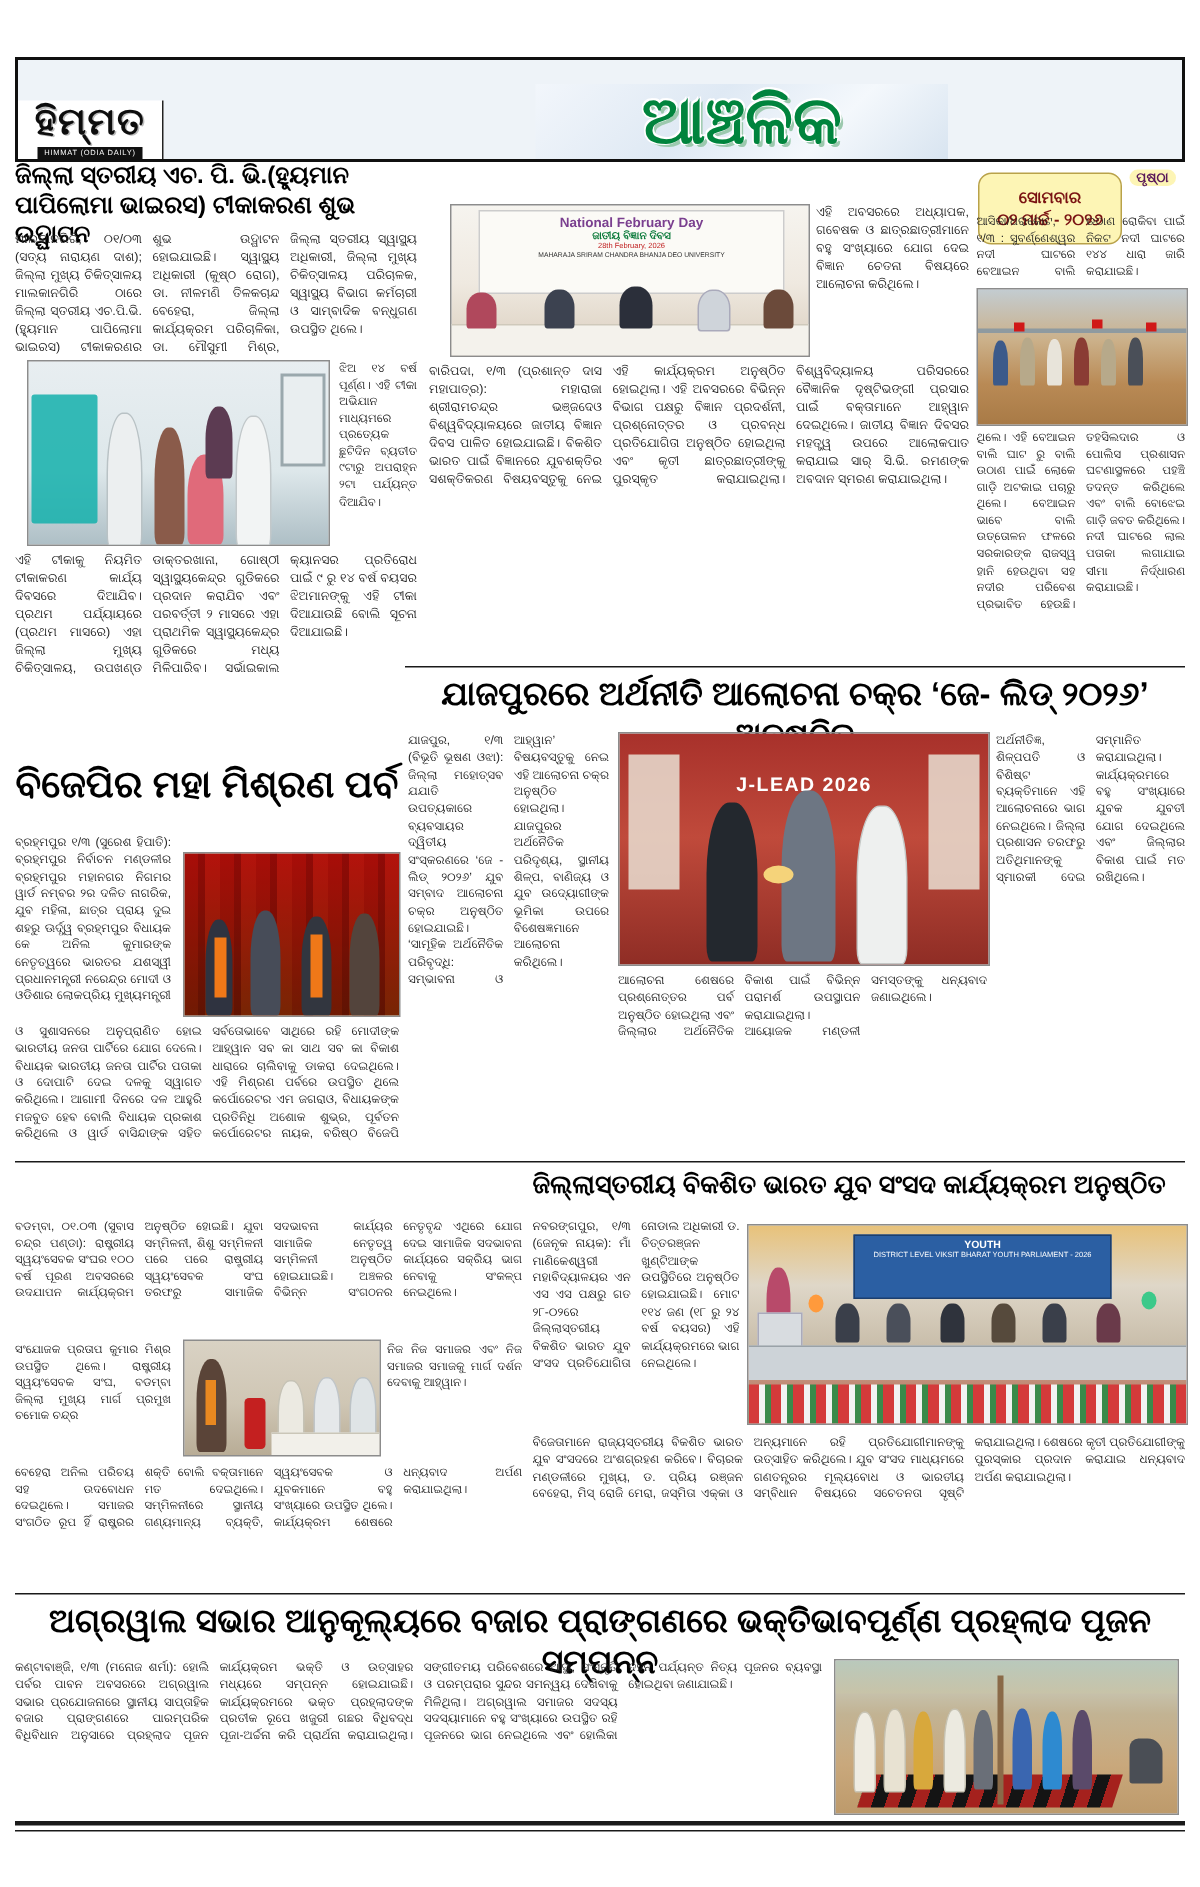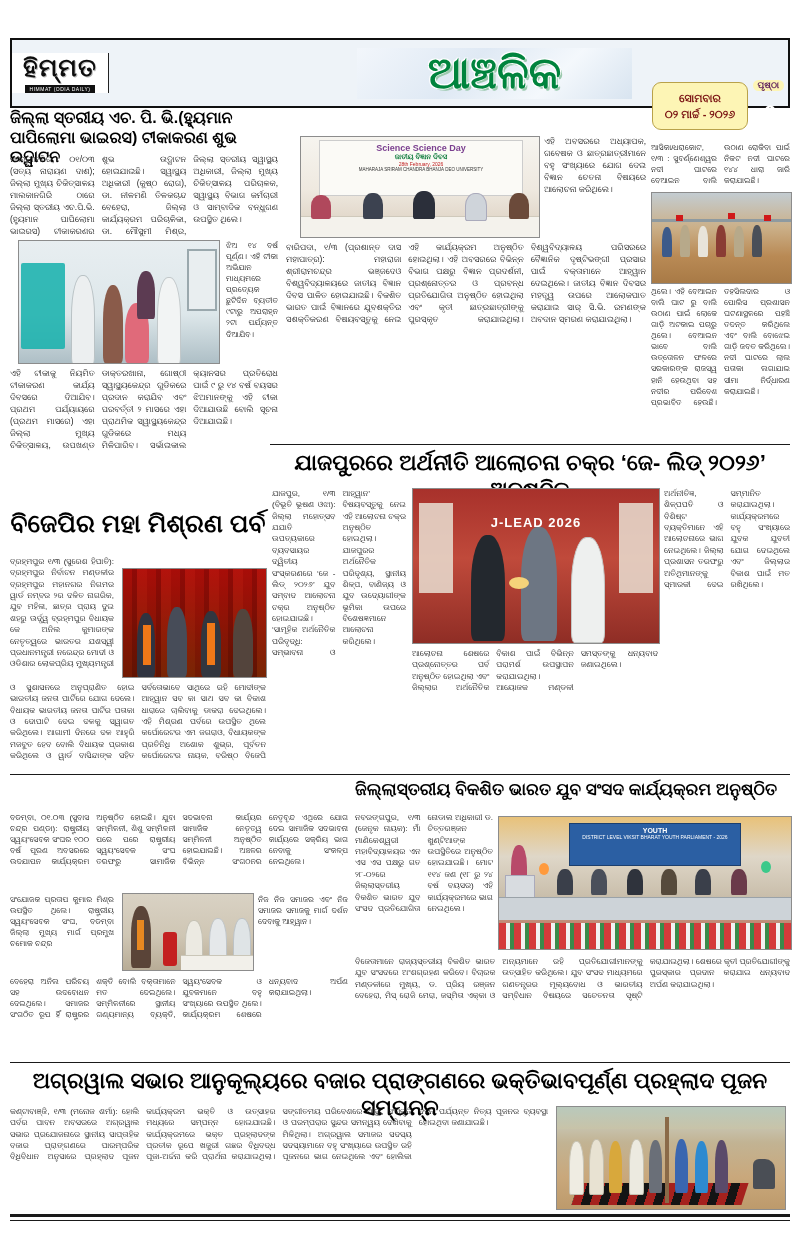--- a/index.html
+++ b/index.html
@@ -1,20 +1,20 @@
 <!DOCTYPE html>
 <html lang="or"><head>
 <meta charset="utf-8">
 <style>
   html,body{margin:0;padding:0;background:#9a9a9a;}
   .page{position:relative;width:800px;height:1258px;margin:0 auto;background:#ffffff;
         font-family:"Liberation Sans","DejaVu Sans",sans-serif;color:#1b1b1b;overflow:hidden;}
   
   .masthead{position:absolute;left:10px;top:38px;width:776px;height:66px;border:2px solid #101010;
-            display:flex;align-items:center;background:#eef3f8;gap:16px;}
+            display:flex;align-items:flex-end;background:#eef3f8;gap:16px;}
   .logo-box{width:96px;background:#ffffff;border-right:1px solid #222;display:flex;flex-direction:column;
             align-items:center;justify-content:center;gap:2px;}
   .logo-main{font-size:25px;font-weight:bold;color:#0d0d0d;letter-spacing:1px;
              text-shadow:1px 1px 0 #bbb;}
   .logo-sub{background:#111;color:#fff;font-size:5px;padding:1px 5px;letter-spacing:.5px;}
   .strip{width:216px;position:relative;overflow:hidden;
          background:linear-gradient(180deg,#9fc4e0 0%,#cfe2d2 30%,#8aa95e 55%,#7c5b38 100%);}
   .strip i{position:absolute;display:block;}
   .title-zone{flex:1;display:flex;align-items:center;justify-content:center;
               background:linear-gradient(135deg,#f2f6fb 0%,#dfe9f4 40%,#f4f8fc 70%,#d8e4f0 100%);}
@@ -98,21 +98,21 @@
     <i class="fg" style="left:84px;top:44px;width:20px;height:78px;background:#8a5b4a;"></i>
     <i class="fg" style="left:106px;top:62px;width:24px;height:60px;background:#e06a7a;"></i>
     <i class="fg" style="left:138px;top:36px;width:22px;height:86px;background:#f2f4f4;border:1px solid #c2c8ca;"></i>
     <i class="fg" style="left:118px;top:30px;width:18px;height:48px;background:#5c3b52;"></i>
   </div>
   <div class="bt c1" style="left:226px;top:240px;width:52px;height:122px;font-size:7.8px;">ଝିଅ ୧୪ ବର୍ଷ ପୂର୍ଣ୍ଣ। ଏହି ଟୀକା ଅଭିଯାନ ମାଧ୍ୟମରେ ପ୍ରତ୍ୟେକ ଛୁଟିଦିନ ବ୍ୟତୀତ ୯ଟାରୁ ଅପରାହ୍ନ ୨ଟା ପର୍ଯ୍ୟନ୍ତ ଦିଆଯିବ।</div>
   <div class="bt c3" style="left:10px;top:368px;width:268px;height:132px;">ଏହି ଟୀକାକୁ ନିୟମିତ ଟୀକାକରଣ କାର୍ଯ୍ୟ ଦିବସରେ ଦିଆଯିବ। ପ୍ରଥମ ପର୍ଯ୍ୟାୟରେ (ପ୍ରଥମ ମାସରେ) ଏହା ଜିଲ୍ଲା ମୁଖ୍ୟ ଚିକିତ୍ସାଳୟ, ଉପଖଣ୍ଡ ଡାକ୍ତରଖାନା, ଗୋଷ୍ଠୀ ସ୍ୱାସ୍ଥ୍ୟକେନ୍ଦ୍ର ଗୁଡିକରେ ପ୍ରଦାନ କରାଯିବ ଏବଂ ପରବର୍ତ୍ତୀ ୨ ମାସରେ ଏହା ପ୍ରାଥମିକ ସ୍ୱାସ୍ଥ୍ୟକେନ୍ଦ୍ର ଗୁଡିକରେ ମଧ୍ୟ ମିଳିପାରିବ। ସର୍ଭାଇକାଲ କ୍ୟାନସର ପ୍ରତିରୋଧ ପାଇଁ ୯ ରୁ ୧୪ ବର୍ଷ ବୟସର ଝିଅମାନଙ୍କୁ ଏହି ଟୀକା ଦିଆଯାଉଛି ବୋଲି ସୂଚନା ଦିଆଯାଇଛି।</div>
 
   <div class="ph ph-sci" style="left:300px;top:136px;width:238px;height:100px;">
     <div class="banner-white" style="position:absolute;left:18px;top:3px;width:202px;height:52px;padding-top:2px;text-align:center;">
-      <div class="bn-l1" style="font-size:9px;">Science Science Day</div>
+      <div class="bn-l1" style="font-size:9px;">National February Day</div>
       <div class="bn-l2" style="font-size:7px;">ଜାତୀୟ ବିଜ୍ଞାନ ଦିବସ</div>
       <div class="bn-l3" style="font-size:5px;">28th February, 2026</div>
       <div class="bn-l4" style="font-size:4.5px;">MAHARAJA SRIRAM CHANDRA BHANJA DEO UNIVERSITY</div>
     </div>
     <i style="left:0;bottom:0;width:238px;height:20px;background:#f4f2ec;border-top:1px solid #cfc9bb;"></i>
     <i class="fg" style="left:10px;top:58px;width:20px;height:24px;background:#b0485c;"></i>
     <i class="fg" style="left:62px;top:56px;width:20px;height:26px;background:#3c4250;"></i>
     <i class="fg" style="left:112px;top:54px;width:22px;height:28px;background:#2b2f3a;"></i>
     <i class="fg" style="left:164px;top:56px;width:20px;height:26px;background:#cfd4da;border:1px solid #aab;"></i>
     <i class="fg" style="left:208px;top:56px;width:20px;height:26px;background:#6b4a3a;"></i>

